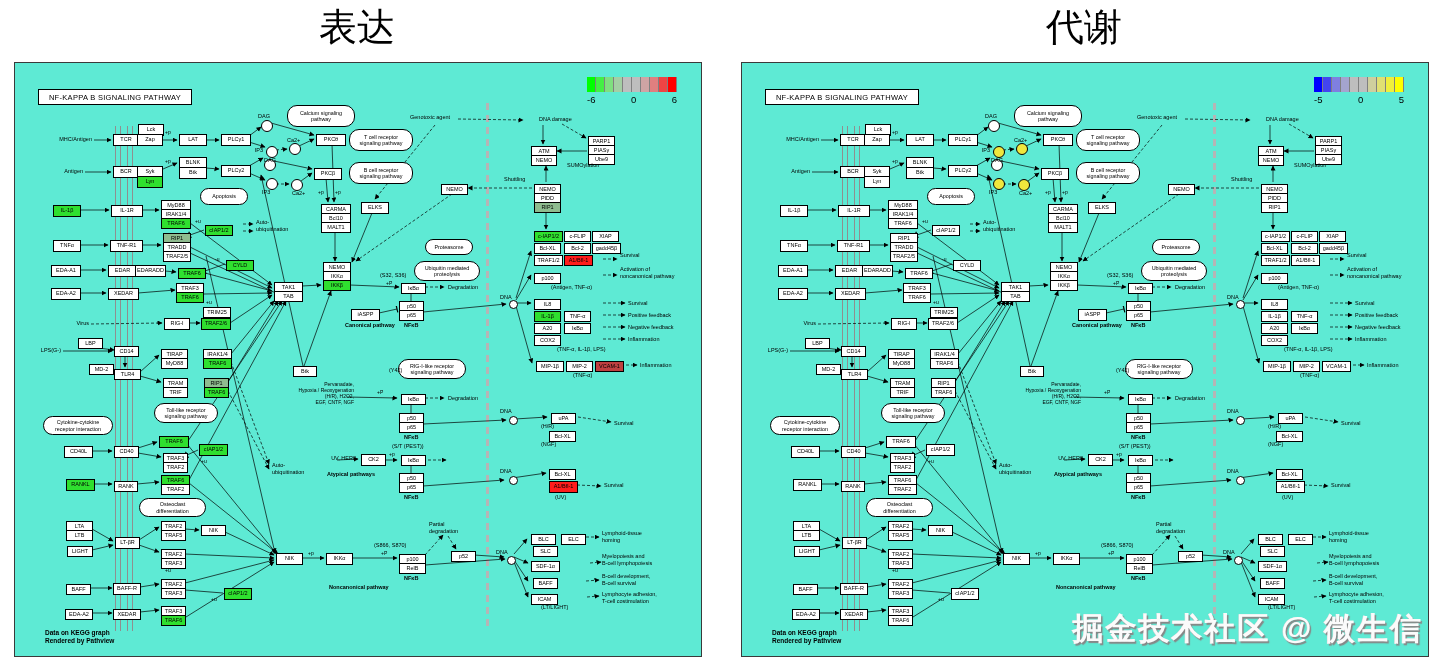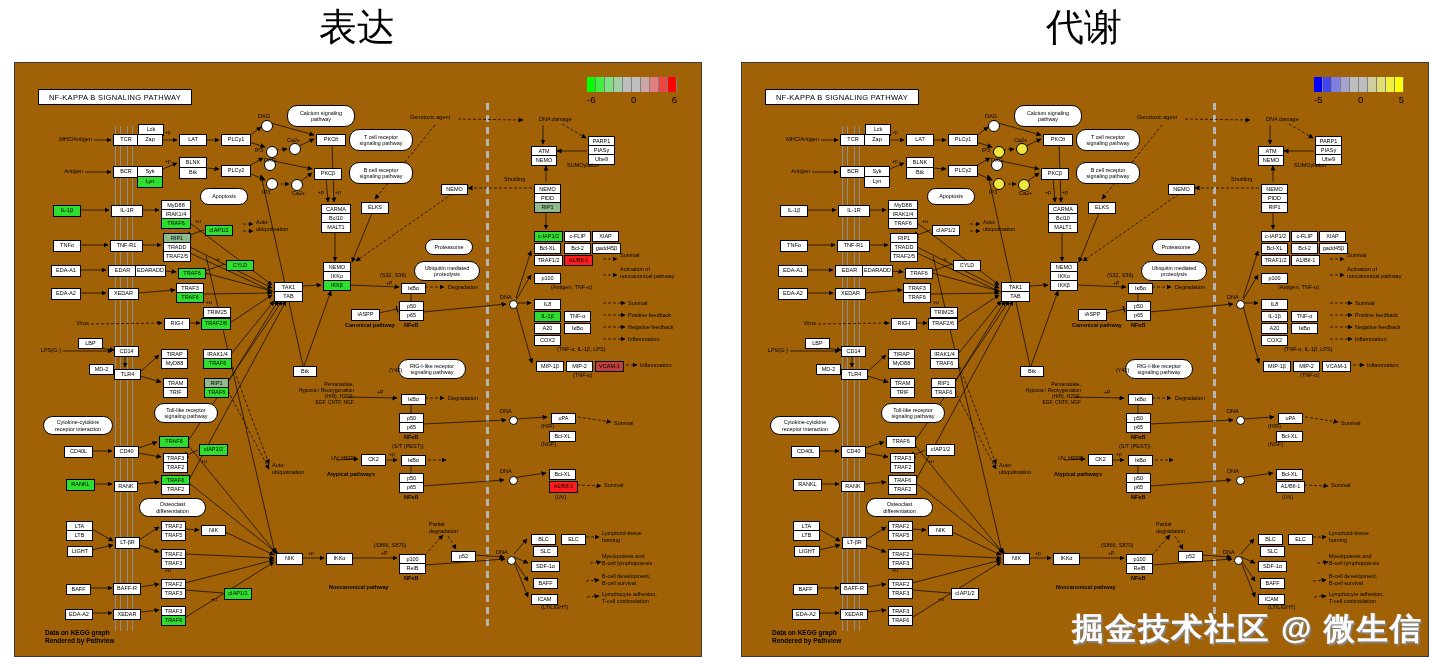--- a/index.html
+++ b/index.html
@@ -1,20 +1,20 @@
 <!DOCTYPE html>
 <html><head>
 <meta charset="utf-8">
 <style>
   html,body{margin:0;padding:0;}
   body{width:1433px;height:670px;background:#fff;position:relative;overflow:hidden;
        font-family:"Liberation Sans",sans-serif;color:#000;}
   .big-title{position:absolute;top:2px;width:686px;text-align:center;font-size:38px;}
   #title-expr{left:14px;} #title-met{left:741px;}
-  .panel{position:absolute;top:62px;width:686px;height:593px;border:1px solid #3a3a3a;background:#a16207;}
+  .panel{position:absolute;top:62px;width:686px;height:593px;border:1px solid #3a3a3a;background:#5eead4;}
   #panel-expr{left:14px;} #panel-met{left:741px;}
   .ptitle{position:absolute;left:23px;top:26px;width:152px;height:14px;border:1.5px solid #000;
           font-size:7.5px;display:flex;align-items:center;justify-content:center;letter-spacing:.3px;background:#fff;}
   .key{position:absolute;right:24px;top:14px;width:90px;height:15px;display:flex;}
   .kcell{flex:1;height:15px;border-right:.5px solid #808080;}
   .klabels{position:absolute;right:24px;top:31px;width:90px;display:flex;justify-content:space-between;font-size:9.5px;}
   .mem{position:absolute;top:63px;height:505px;width:4px;border-left:1.3px solid #8f8f8f;border-right:1.3px solid #8f8f8f;}
   .nuc{position:absolute;left:471px;top:40px;height:528px;width:3px;
        background:repeating-linear-gradient(to bottom,#b5b5b5 0 7px,transparent 7px 12px);}
   .edges{position:absolute;left:0;top:0;}

